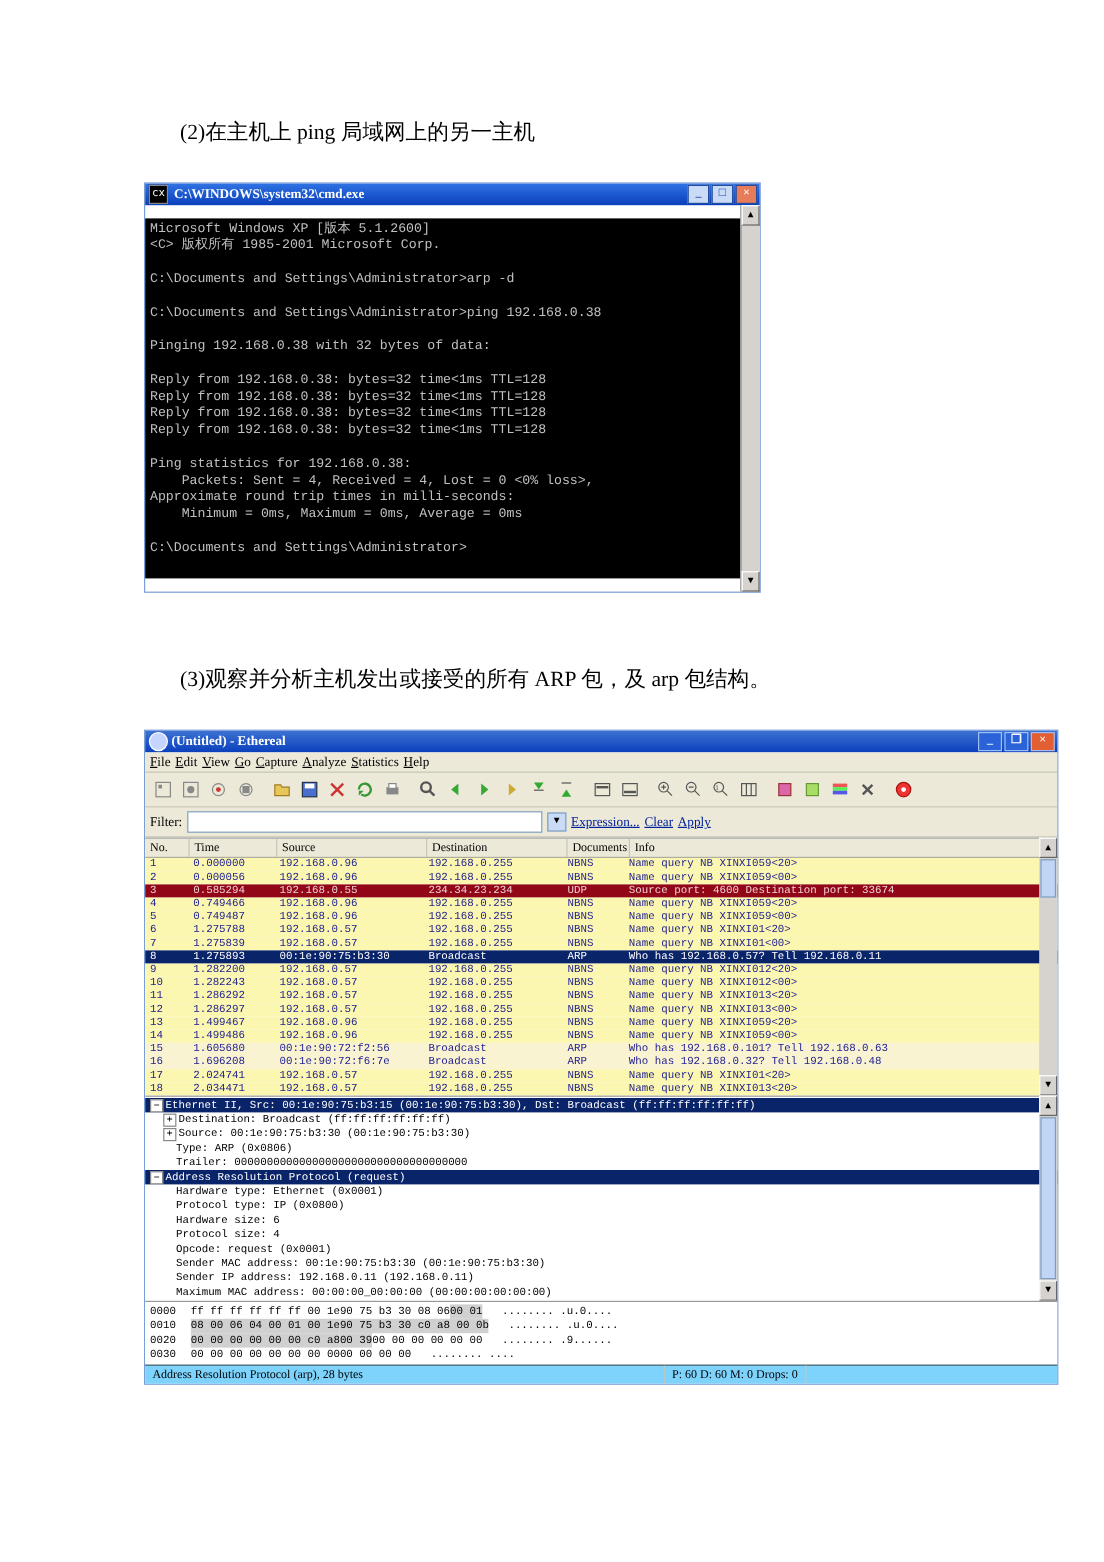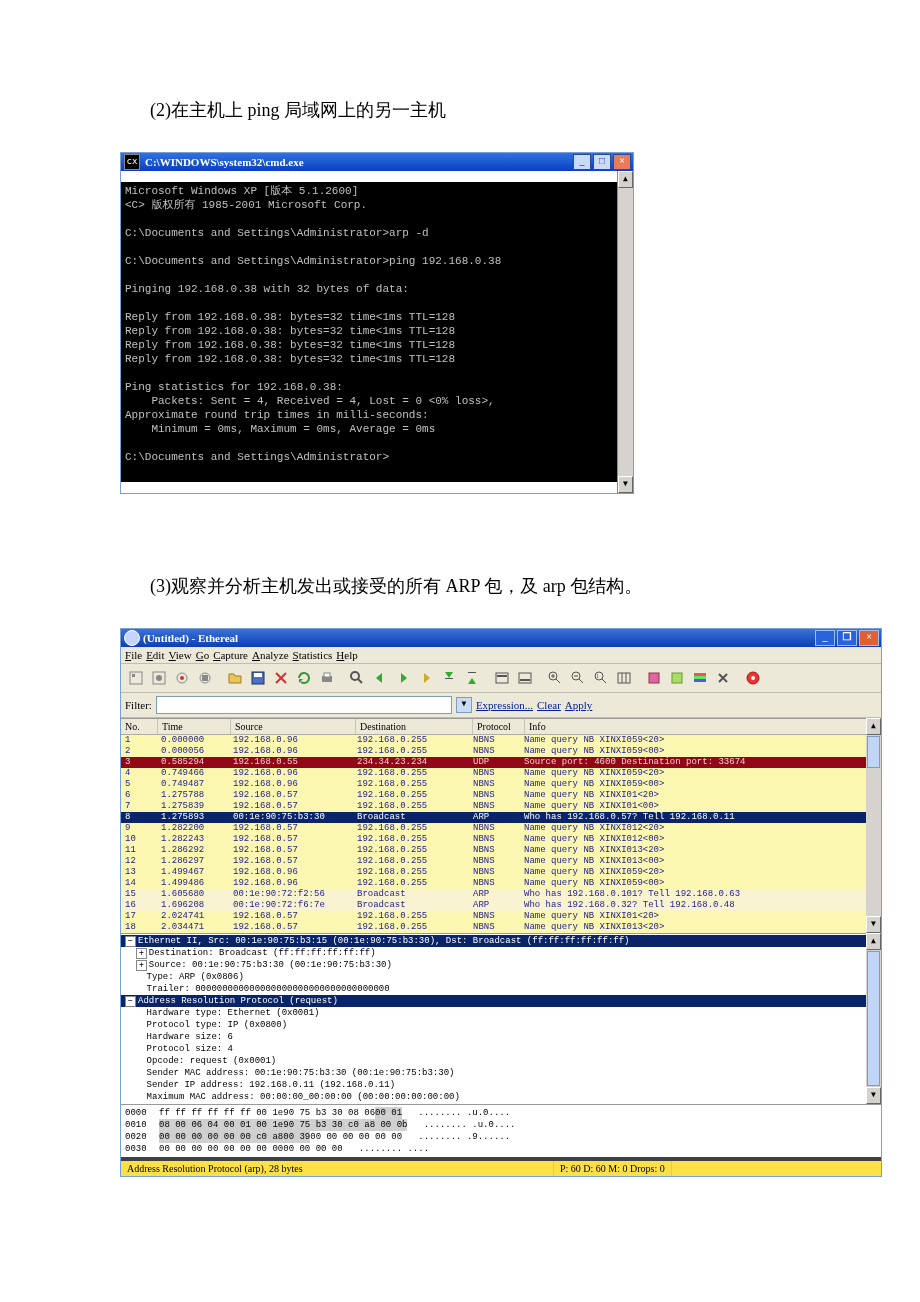--- a/index.html
+++ b/index.html
@@ -1,19 +1,19 @@
 <!DOCTYPE html>
 <html><head>
 <meta charset="utf-8">
 <style>
   body{margin:0;background:#fff;font-family:"SimSun","宋体",serif;font-size:15px;color:#000;width:920px}
   .page{padding:90px 120px 100px 120px}
   .caption{font-size:18px;margin:8px 0 30px 30px}
   .win{border:1px solid #7a9ed6;background:#fff}
-  .cmd-win{width:512px;margin:0 0 80px 0}
+  .cmd-win{width:512px;margin:0 0 60px 0}
   .titlebar{display:flex;align-items:center;height:18px;background:linear-gradient(#2f73e3,#0a3fbc);color:#fff;font:bold 11px Tahoma}
   .titlebar .t-icon{width:14px;height:14px;margin:0 3px;background:#000;border:1px solid #888;font:9px/12px monospace;text-align:center}
   .titlebar .t-txt{flex:1;padding-left:2px;white-space:nowrap;overflow:hidden}
   .winbtns{display:flex;gap:2px;margin-right:2px}
   .winbtns div{width:16px;height:14px;background:#c9dbf7;border:1px solid #234c9c;font:bold 10px/12px Tahoma;text-align:center;color:#234c9c}
   .winbtns .close{background:#e87b5a;color:#fff}
   .cmd-body{display:flex}
   .cmd-pre{flex:1;background:#000;color:#c0c0c0;font:11px/14px "Courier New",monospace;padding:2px 4px 10px 4px;white-space:pre;height:288px;overflow:hidden}
   .cmd-sb{width:15px;background:#d6d3ce;border-left:1px solid #888;display:flex;flex-direction:column}
   .cmd-sb .ar{height:15px;background:#d6d3ce;border:1px solid #fff;border-right-color:#666;border-bottom-color:#666;font:8px/13px monospace;text-align:center}
@@ -56,21 +56,21 @@
   .scroll-right .track{flex:1}
   .scroll-right .thumb{height:30px;background:#c1d6f7;border:1px solid #7f9db9;margin:1px}
   .detail{font:9px/12px "Courier New",monospace;padding:1px 0;background:#fff}
   .detail .row{padding:0 4px;white-space:nowrap}
   .detail .navy{background:#0a246a;color:#fff}
   .tg{display:inline-block;width:9px;height:9px;border:1px solid #888;font:8px/8px monospace;text-align:center;margin-right:2px;background:#fff;color:#000}
   .hex{background:#fff;font:9px/12px "Courier New",monospace;padding:2px 0}
   .hex .row{display:flex;white-space:pre}
   .hex .off{width:34px;padding-left:4px}
   .hex .hl{background:#d0d0d0}
-  .status{display:flex;background:#fde047;font:10px Tahoma;border-top:4px solid #404040}
+  .status{display:flex;background:#7dd3fc;font:10px Tahoma;border-top:1px solid #404040}
   .status div{padding:2px 6px;border-right:1px solid #c8c5b8}
   .status .s1{width:420px}
   .pane-wrap{position:relative}
 </style>
 </head>
 <body>
 
 <div class="page">
   <div class="caption">(2)在主机上 ping 局域网上的另一主机</div>
 
@@ -305,21 +305,21 @@
       <a>Apply</a>
     </div>
 
     <div class="pane-wrap">
     <div class="pane">
       <div class="pkthdr">
         <div class="c-no">No.</div>
         <div class="c-time">Time</div>
         <div class="c-src">Source</div>
         <div class="c-dst">Destination</div>
-        <div class="c-proto">Protocol</div>
+        <div class="c-proto">Documents</div>
         <div class="c-info">Info</div>
       </div>
       <div id="pkt-rows">
             <div class="pkt yellow">
               <div class="c-no">1</div>
               <div class="c-time">0.000000</div>
               <div class="c-src">192.168.0.96</div>
               <div class="c-dst">192.168.0.255</div>
               <div class="c-proto">NBNS</div>
               <div class="c-info">Name query NB XINXI059&lt;20&gt;</div>

